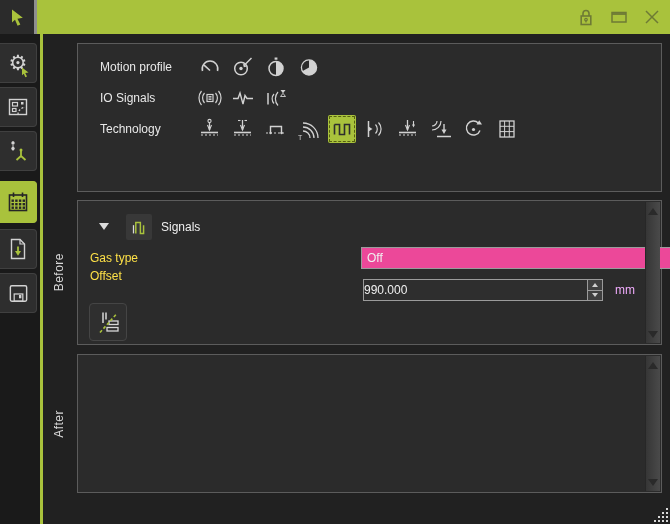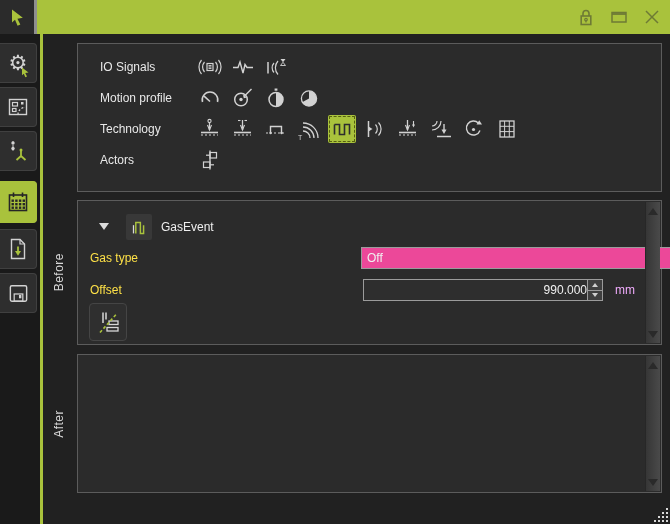--- a/index.html
+++ b/index.html
@@ -60,21 +60,21 @@
   .dropdown { position:absolute; left:283px; top:46px; width:330px; height:22px; background:#ec4899;
               border:1px solid #9b9b9b; display:flex; align-items:center; }
   .dropdown .val { flex:1; padding-left:5px; color:#f0f0f0; }
   .dd-btn { width:20px; height:20px; background:#757575; display:flex; align-items:center; justify-content:center; }
   .chev-down { width:7px; height:7px; border-right:2px solid #2e2e2e; border-bottom:2px solid #2e2e2e;
                transform:rotate(45deg) translate(-1px,-1px); }
 
   .spin-wrap { position:absolute; left:285px; top:78px; width:240px; height:22px;
                border:1px solid #9b9b9b; background:#2e2e2e; display:flex; }
   .spin-input { flex:1; background:transparent; border:none; outline:none; color:#f0f0f0;
-                font-family:"Liberation Sans", sans-serif; font-size:12px; text-align:right; }
+                font-family:"Liberation Sans", sans-serif; font-size:12px; text-align:left; }
   .spin-btns { width:15px; display:flex; flex-direction:column; border-left:1px solid #9b9b9b; }
   .spin-btn { flex:1; background:#3f3f3f; display:flex; align-items:center; justify-content:center; }
   .spin-btn + .spin-btn { border-top:1px solid #9b9b9b; }
   .tri-up-s { width:0; height:0; border-left:3.5px solid transparent; border-right:3.5px solid transparent;
               border-bottom:4.5px solid #cfcfcf; }
   .tri-dn-s { width:0; height:0; border-left:3.5px solid transparent; border-right:3.5px solid transparent;
               border-top:4.5px solid #cfcfcf; }
   .unit { position:absolute; left:537px; top:82px; color:#f0abfc; }
 
   .seam-btn { position:absolute; left:11px; top:102px; width:38px; height:38px; background:#2f2f2f;
@@ -196,20 +196,53 @@
   <svg width="23" height="23" viewBox="0 0 24 24">
     <rect x="3.5" y="4" width="17" height="16" rx="1.5" fill="none" stroke="#d2d2d2" stroke-width="1.5"></rect>
     <rect x="7.5" y="12.5" width="9" height="7.5" fill="none" stroke="#d2d2d2" stroke-width="1.3"></rect>
     <rect x="12.5" y="13.5" width="2.5" height="3.5" fill="#d2d2d2"></rect>
   </svg>
 </div>
 
 <div class="panel toolbox">
 
   <div class="tb-row">
+    <span class="tb-label">Motion profile</span>
+    <div class="tb-icons">
+      <div class="icon-cell">
+        <svg width="24" height="24" viewBox="0 0 24 24">
+          <path d="M4.5 16 A7.8 7.8 0 1 1 19.5 16" fill="none" stroke="#d2d2d2" stroke-width="1.5"></path>
+          <line x1="12" y1="15.5" x2="5.8" y2="9.8" stroke="#d2d2d2" stroke-width="1.6"></line>
+        </svg>
+      </div>
+      <div class="icon-cell">
+        <svg width="24" height="24" viewBox="0 0 24 24">
+          <circle cx="10" cy="13.5" r="6.3" fill="none" stroke="#d2d2d2" stroke-width="1.5"></circle>
+          <circle cx="10" cy="13.5" r="1.7" fill="#d2d2d2"></circle>
+          <line x1="20.5" y1="3" x2="13" y2="10.5" stroke="#d2d2d2" stroke-width="1.4"></line>
+          <path d="M12 8.5 L12.8 12.2 L16 11.5 Z" fill="#d2d2d2"></path>
+        </svg>
+      </div>
+      <div class="icon-cell">
+        <svg width="24" height="24" viewBox="0 0 24 24">
+          <rect x="10.6" y="2.5" width="2.8" height="2.2" fill="#d2d2d2"></rect>
+          <circle cx="12" cy="13.5" r="7" fill="none" stroke="#d2d2d2" stroke-width="1.5"></circle>
+          <path d="M12 6.5 A7 7 0 0 1 12 20.5 Z" fill="#d2d2d2"></path>
+        </svg>
+      </div>
+      <div class="icon-cell">
+        <svg width="24" height="24" viewBox="0 0 24 24">
+          <circle cx="12" cy="12.5" r="7.6" fill="none" stroke="#d2d2d2" stroke-width="1.3"></circle>
+          <path d="M12 12.5 L12 4.9 A7.6 7.6 0 1 1 5.2 16.2 Z" fill="#d2d2d2"></path>
+        </svg>
+      </div>
+    </div>
+  </div>
+
+  <div class="tb-row">
     <span class="tb-label">IO Signals</span>
     <div class="tb-icons">
       <div class="icon-cell">
         <svg width="26" height="22" viewBox="0 0 26 22">
           <rect x="10" y="7.5" width="6" height="7" fill="none" stroke="#d2d2d2" stroke-width="1.2"></rect>
           <line x1="11.5" y1="9.6" x2="14.5" y2="9.6" stroke="#d2d2d2" stroke-width="1"></line>
           <line x1="11.5" y1="11" x2="14.5" y2="11" stroke="#d2d2d2" stroke-width="1"></line>
           <line x1="11.5" y1="12.4" x2="14.5" y2="12.4" stroke="#d2d2d2" stroke-width="1"></line>
           <path d="M7.5 6 A7.5 7.5 0 0 0 7.5 16" fill="none" stroke="#d2d2d2" stroke-width="1.2"></path>
           <path d="M4.5 4 A11 11 0 0 0 4.5 18" fill="none" stroke="#d2d2d2" stroke-width="1.2"></path>
@@ -228,53 +261,20 @@
           <path d="M11 7 A7 7 0 0 0 11 16.5" fill="none" stroke="#d2d2d2" stroke-width="1.2"></path>
           <path d="M15 5 A10 10 0 0 0 15 18.5" fill="none" stroke="#d2d2d2" stroke-width="1.2"></path>
           <path d="M17.5 3 h5 l-2.5 3.2 Z" fill="#d2d2d2"></path>
           <path d="M17.5 9.5 h5 l-2.5 -3.2 Z" fill="none" stroke="#d2d2d2" stroke-width="0.9"></path>
         </svg>
       </div>
     </div>
   </div>
 
   <div class="tb-row">
-    <span class="tb-label">Motion profile</span>
-    <div class="tb-icons">
-      <div class="icon-cell">
-        <svg width="24" height="24" viewBox="0 0 24 24">
-          <path d="M4.5 16 A7.8 7.8 0 1 1 19.5 16" fill="none" stroke="#d2d2d2" stroke-width="1.5"></path>
-          <line x1="12" y1="15.5" x2="5.8" y2="9.8" stroke="#d2d2d2" stroke-width="1.6"></line>
-        </svg>
-      </div>
-      <div class="icon-cell">
-        <svg width="24" height="24" viewBox="0 0 24 24">
-          <circle cx="10" cy="13.5" r="6.3" fill="none" stroke="#d2d2d2" stroke-width="1.5"></circle>
-          <circle cx="10" cy="13.5" r="1.7" fill="#d2d2d2"></circle>
-          <line x1="20.5" y1="3" x2="13" y2="10.5" stroke="#d2d2d2" stroke-width="1.4"></line>
-          <path d="M12 8.5 L12.8 12.2 L16 11.5 Z" fill="#d2d2d2"></path>
-        </svg>
-      </div>
-      <div class="icon-cell">
-        <svg width="24" height="24" viewBox="0 0 24 24">
-          <rect x="10.6" y="2.5" width="2.8" height="2.2" fill="#d2d2d2"></rect>
-          <circle cx="12" cy="13.5" r="7" fill="none" stroke="#d2d2d2" stroke-width="1.5"></circle>
-          <path d="M12 6.5 A7 7 0 0 1 12 20.5 Z" fill="#d2d2d2"></path>
-        </svg>
-      </div>
-      <div class="icon-cell">
-        <svg width="24" height="24" viewBox="0 0 24 24">
-          <circle cx="12" cy="12.5" r="7.6" fill="none" stroke="#d2d2d2" stroke-width="1.3"></circle>
-          <path d="M12 12.5 L12 4.9 A7.6 7.6 0 1 1 5.2 16.2 Z" fill="#d2d2d2"></path>
-        </svg>
-      </div>
-    </div>
-  </div>
-
-  <div class="tb-row">
     <span class="tb-label">Technology</span>
     <div class="tb-icons">
       <div class="icon-cell">
         <svg width="26" height="24" viewBox="0 0 26 24">
           <circle cx="12.5" cy="4" r="1.6" fill="none" stroke="#d2d2d2" stroke-width="1.1"></circle>
           <line x1="12.5" y1="5.5" x2="12.5" y2="13" stroke="#d2d2d2" stroke-width="1.3"></line>
           <path d="M10.5 8 L12.5 13 L14.5 8" fill="none" stroke="#d2d2d2" stroke-width="1.1"></path>
           <line x1="4" y1="15.5" x2="21" y2="15.5" stroke="#d2d2d2" stroke-width="1.6"></line>
           <line x1="4" y1="18" x2="21" y2="18" stroke="#d2d2d2" stroke-width="1.2" stroke-dasharray="2,2"></line>
         </svg>
@@ -349,61 +349,47 @@
           <rect x="6" y="4" width="14" height="16" fill="none" stroke="#d2d2d2" stroke-width="1.3"></rect>
           <line x1="10.6" y1="4" x2="10.6" y2="20" stroke="#d2d2d2" stroke-width="1"></line>
           <line x1="15.3" y1="4" x2="15.3" y2="20" stroke="#d2d2d2" stroke-width="1"></line>
           <line x1="6" y1="9.3" x2="20" y2="9.3" stroke="#d2d2d2" stroke-width="1"></line>
           <line x1="6" y1="14.6" x2="20" y2="14.6" stroke="#d2d2d2" stroke-width="1"></line>
         </svg>
       </div>
     </div>
   </div>
 
-  <div class="tb-row">
-    <span class="tb-label">Actors</span>
-    <div class="tb-icons">
-      <div class="icon-cell">
-        <svg width="24" height="24" viewBox="0 0 24 24">
-          <line x1="12" y1="2.5" x2="12" y2="21.5" stroke="#d2d2d2" stroke-width="1.4"></line>
-          <rect x="12" y="4.5" width="6.5" height="5.5" fill="none" stroke="#d2d2d2" stroke-width="1.2"></rect>
-          <rect x="5.5" y="14" width="6.5" height="5.5" fill="none" stroke="#d2d2d2" stroke-width="1.2"></rect>
-          <line x1="8" y1="7.2" x2="12" y2="7.2" stroke="#d2d2d2" stroke-width="1.2"></line>
-          <line x1="12" y1="16.8" x2="16" y2="16.8" stroke="#d2d2d2" stroke-width="1.2"></line>
-        </svg>
-      </div>
-    </div>
-  </div>
 </div>
 
 <div class="side-label side-before">
   <span>Before</span>
 </div>
 
 <div class="panel before-panel">
   <div class="event-header">
     <div class="collapse-tri"></div>
     <div class="event-icon-tile">
       <svg width="22" height="22" viewBox="0 0 24 24">
         <line x1="6" y1="19" x2="6" y2="10" stroke="#d8d8d8" stroke-width="1.4"></line>
         <path d="M8.5 19 V7 H13.5 V19 H17 V10" fill="none" stroke="#a9c23c" stroke-width="1.6"></path>
       </svg>
     </div>
-    <span class="event-title">GasEvent</span>
+    <span class="event-title">Signals</span>
   </div>
 
   <span class="field-label" style="top:50px">Gas type</span>
   <div class="dropdown">
     <span class="val">Off</span>
     <div class="dd-btn">
       <div class="chev-down"></div>
     </div>
   </div>
 
-  <span class="field-label" style="top:82px">Offset</span>
+  <span class="field-label" style="top:68px">Offset</span>
   <div class="spin-wrap">
     <input class="spin-input" value="990.000" style="">
     <div class="spin-btns">
       <div class="spin-btn">
         <div class="tri-up-s"></div>
       </div>
       <div class="spin-btn">
         <div class="tri-dn-s"></div>
       </div>
     </div>

